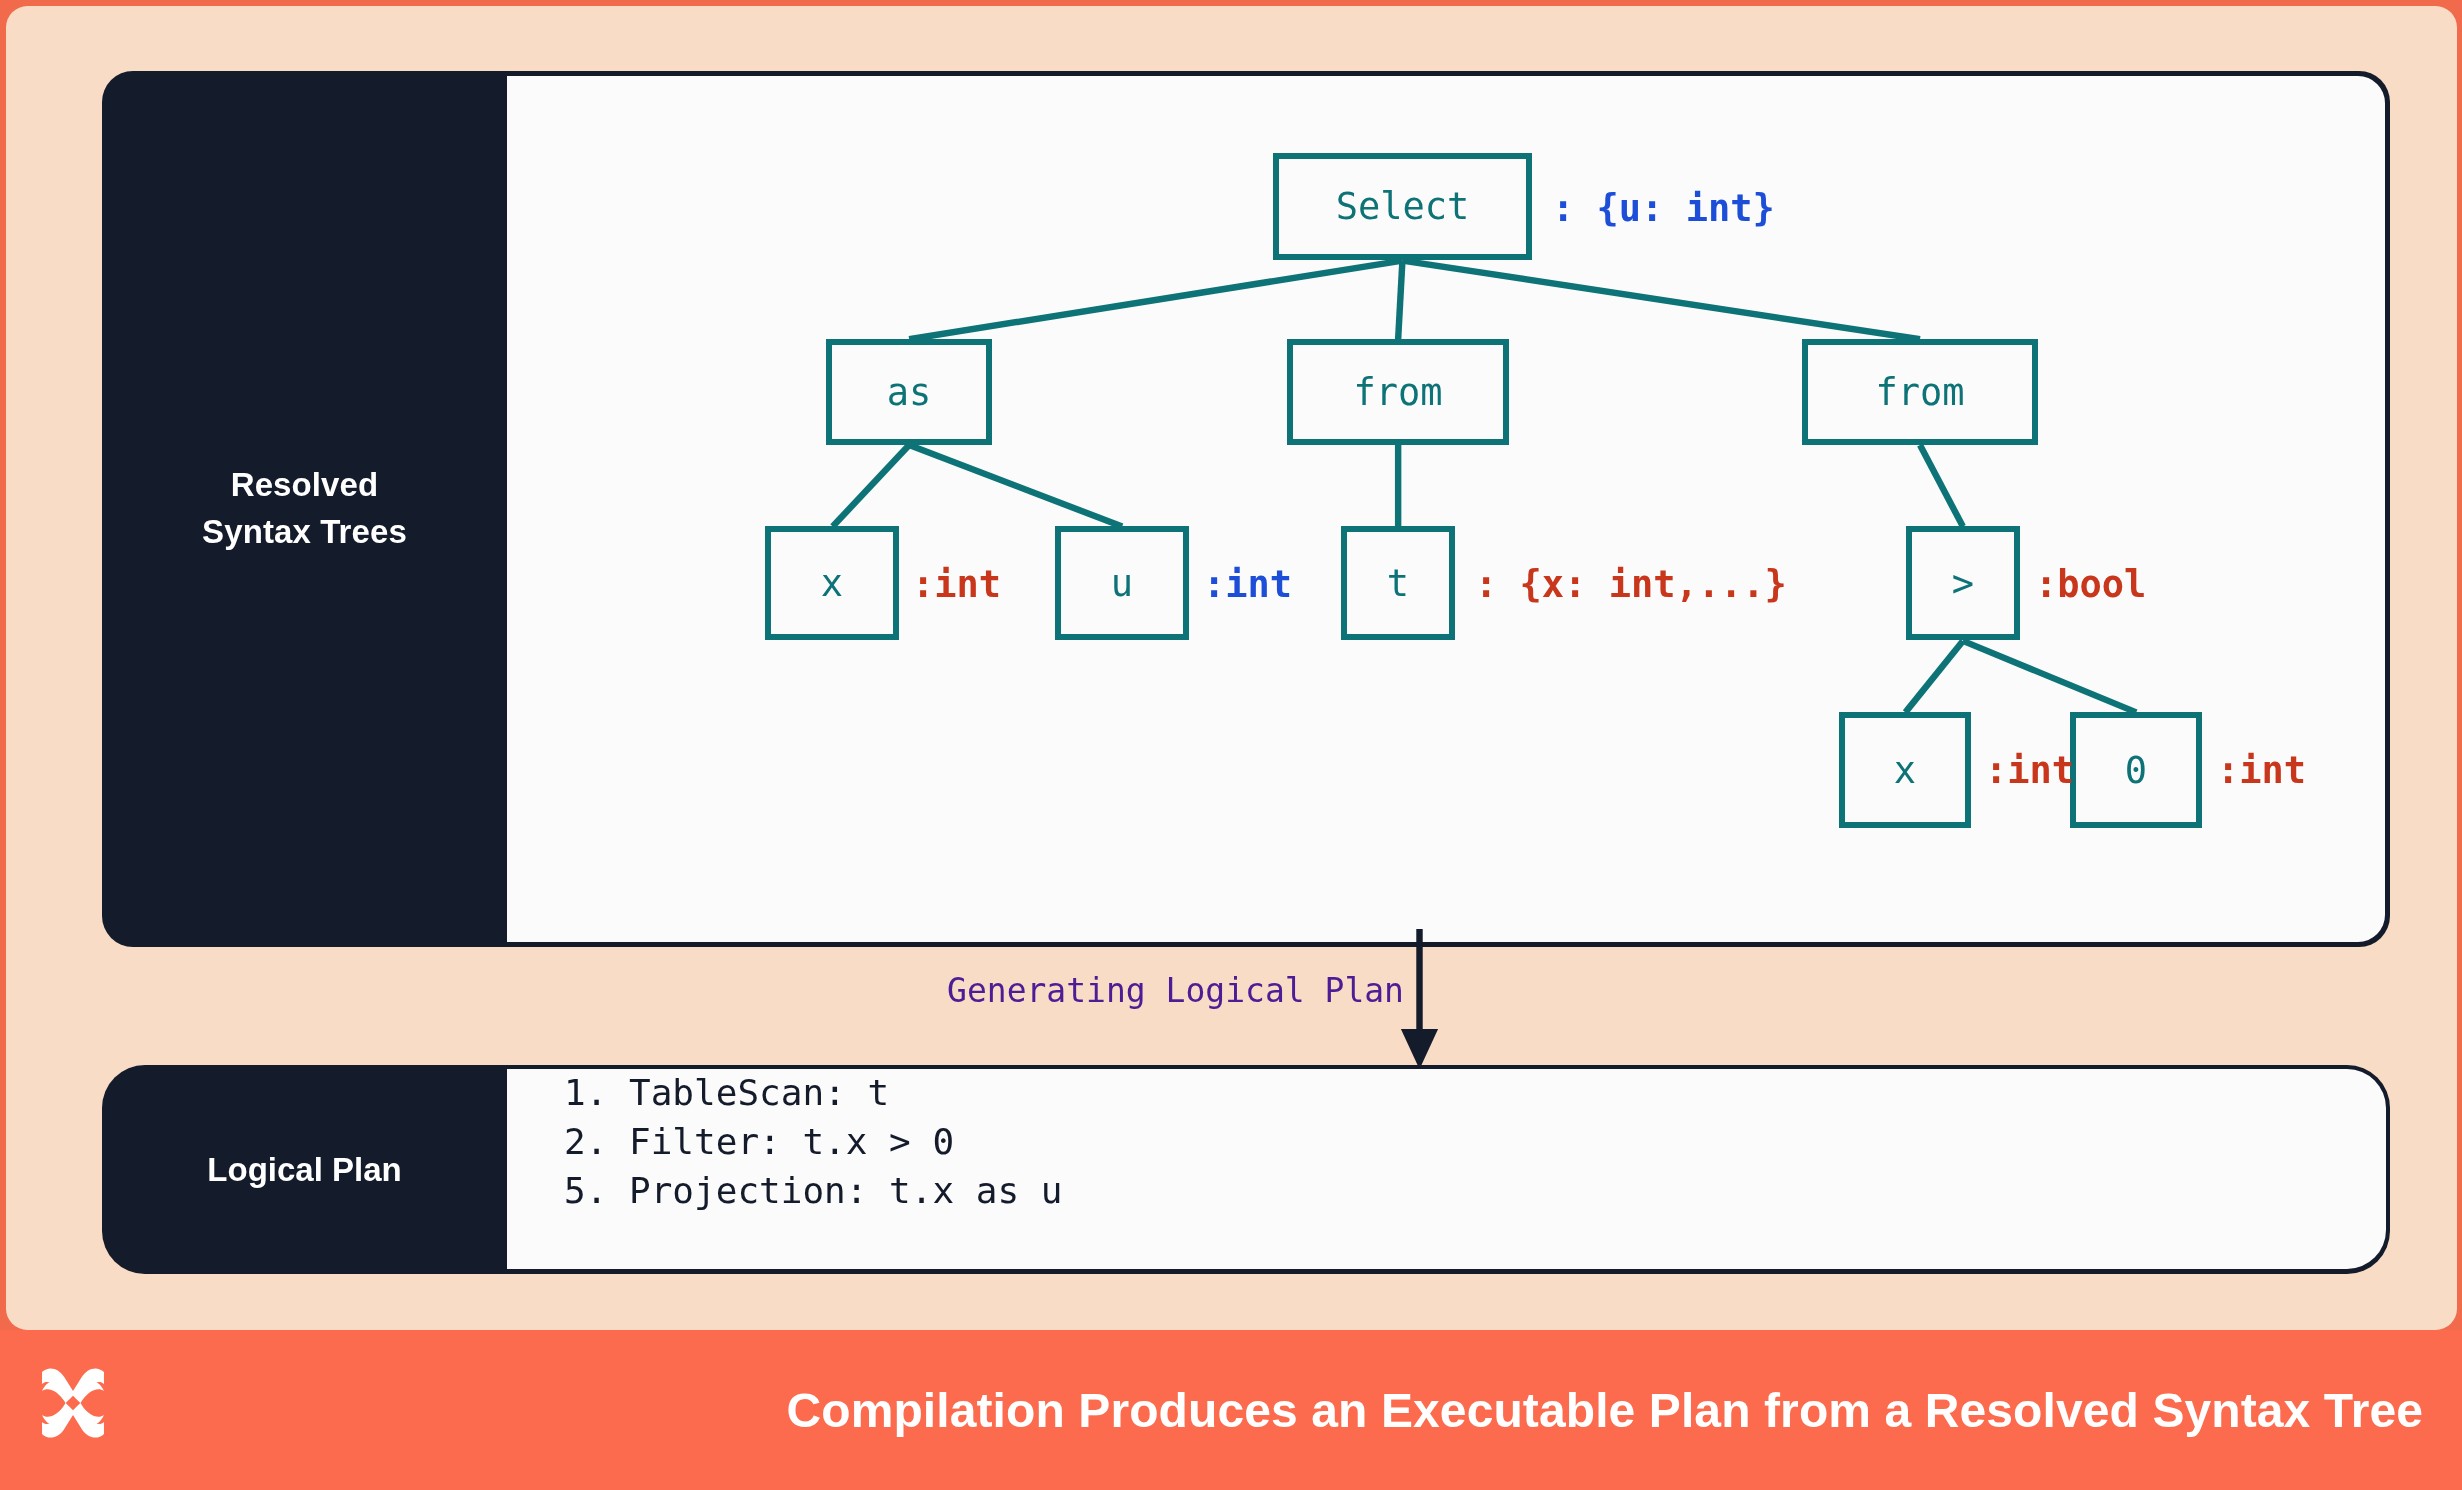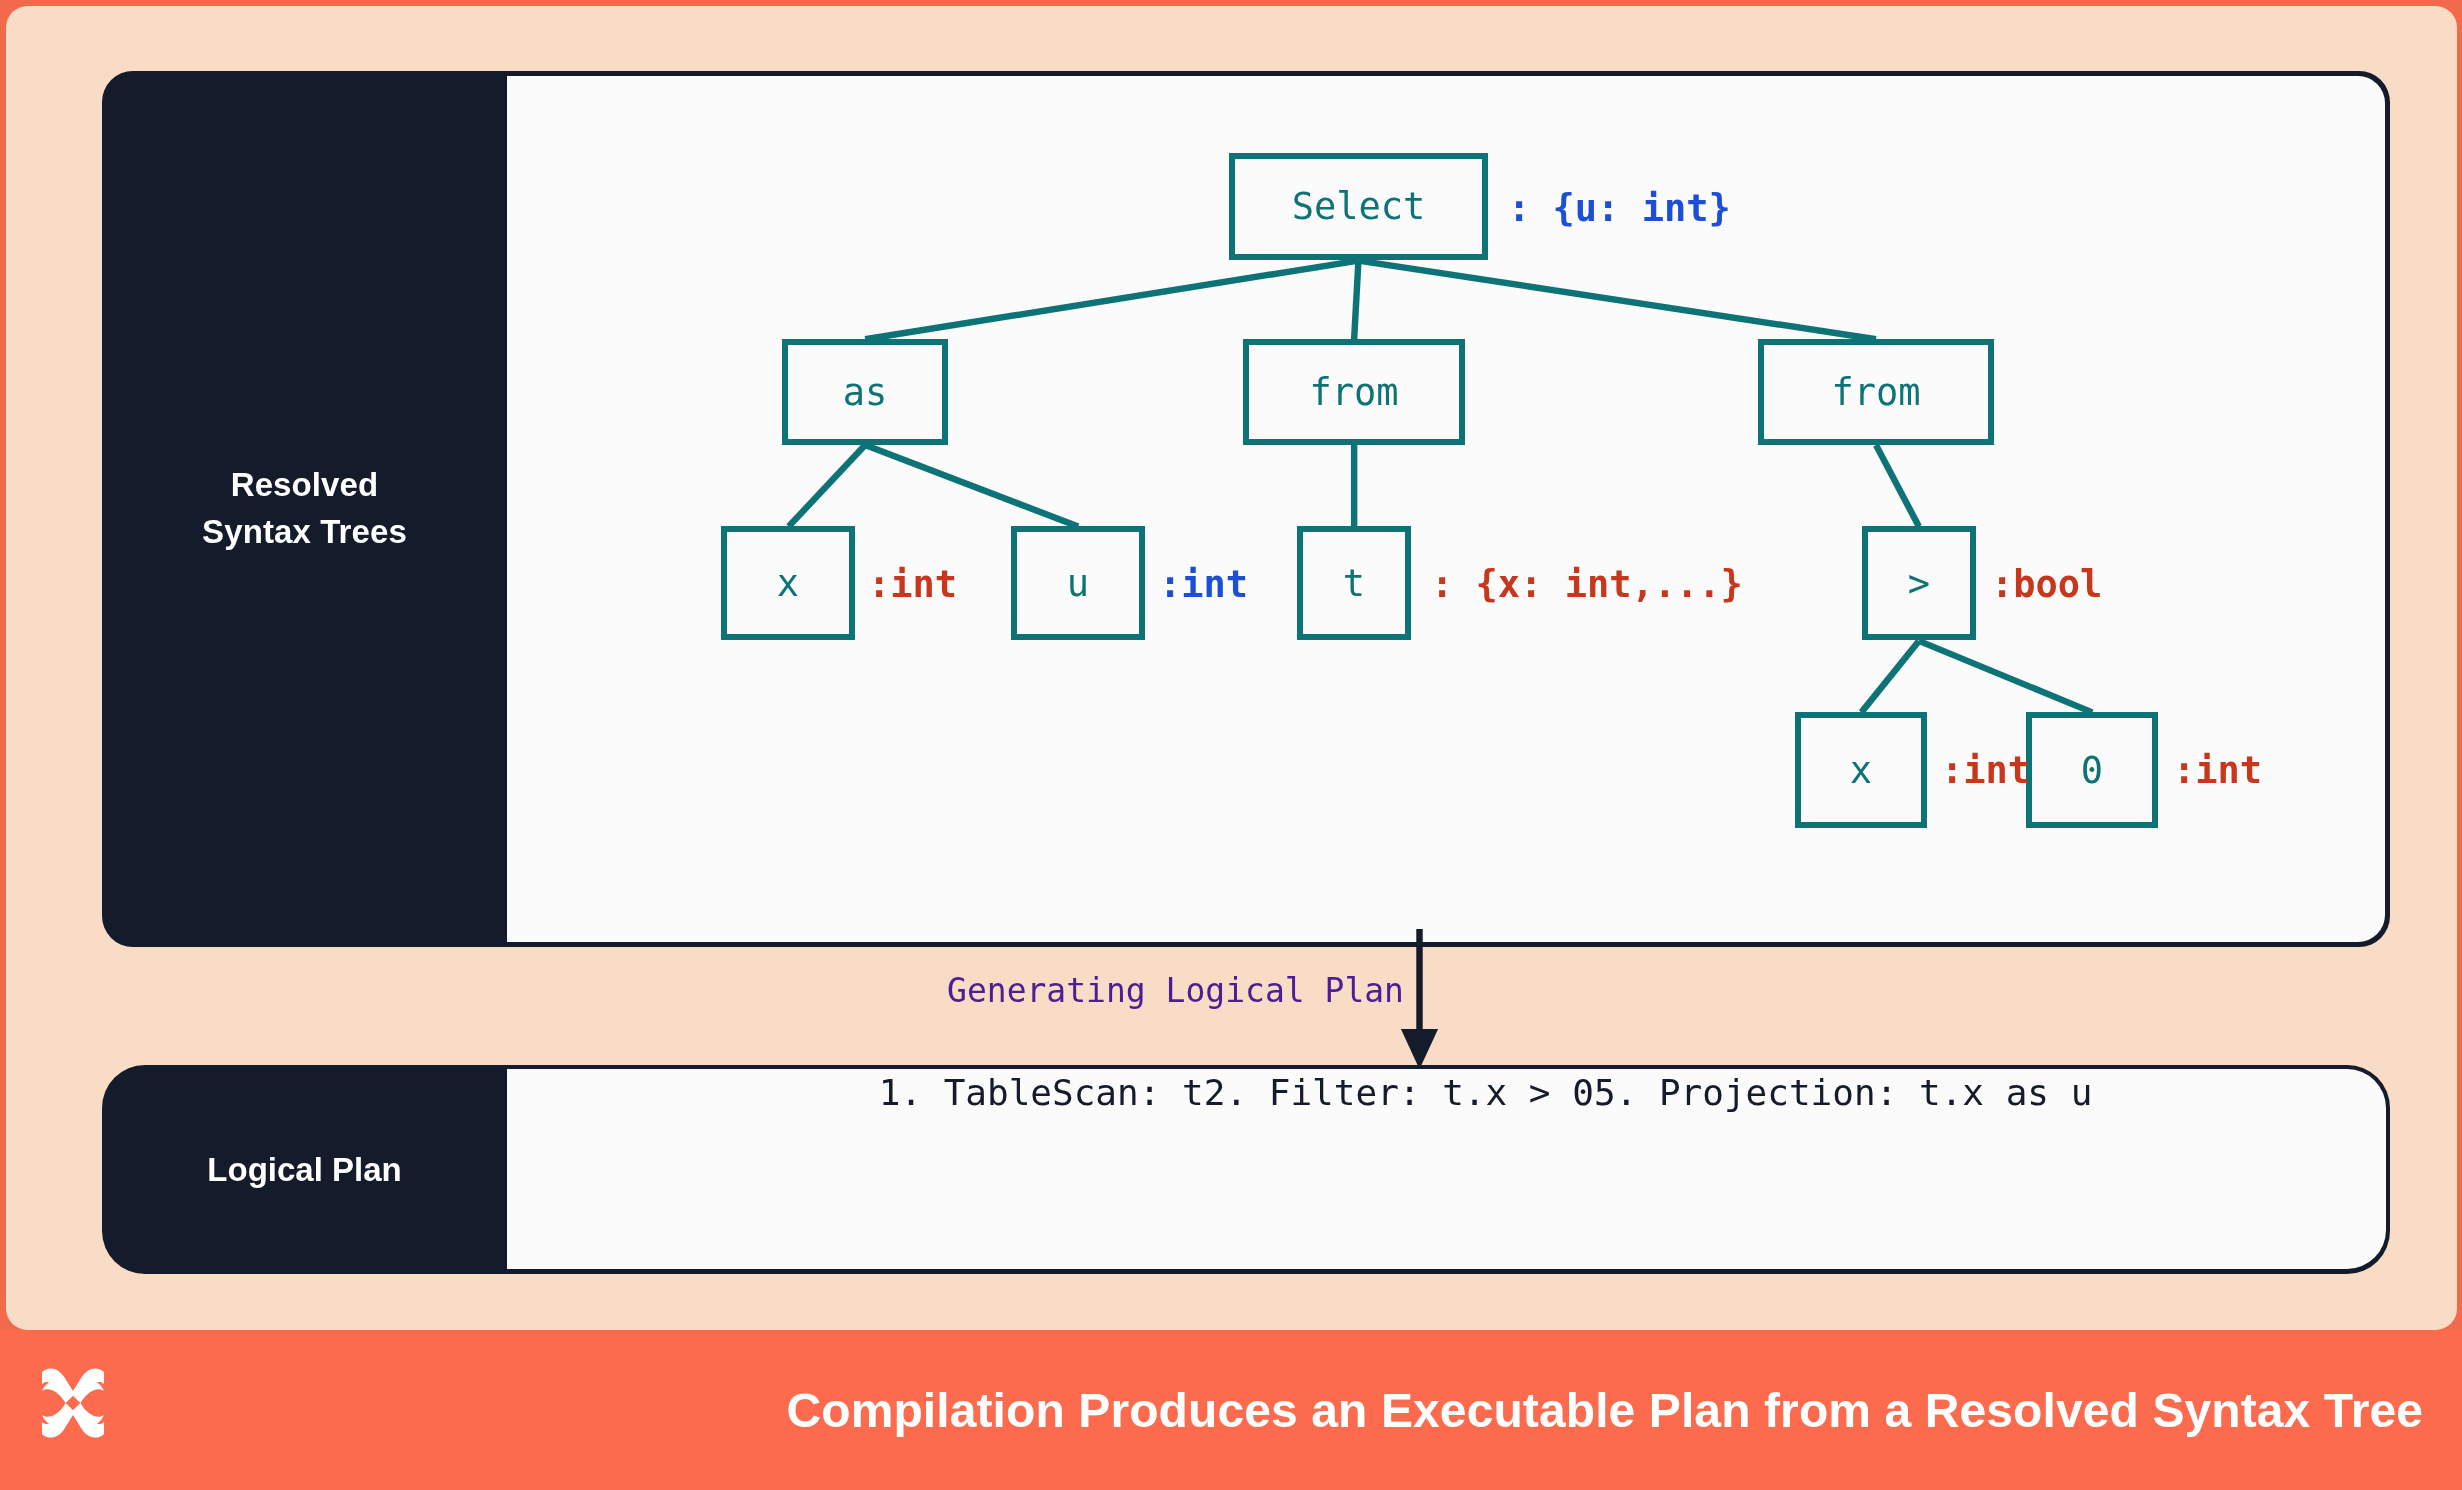--- a/index.html
+++ b/index.html
@@ -27,21 +27,21 @@
     display:flex;align-items:center;justify-content:center;
     color:#ffffff;font-size:33px;font-weight:700;line-height:1.42;text-align:center;
     letter-spacing:0.1px;
   }
   .panel-top .stage{
     position:absolute;left:405px;top:5px;width:1878px;height:866px;
     background:#FBFBFC;border-radius:0 27px 27px 0;overflow:hidden;
   }
 
   
-  .tree{position:absolute;inset:0;}
+  .tree{position:absolute;inset:0;margin-left:44px;}
   .edges{position:absolute;left:0;top:0;width:1878px;height:866px;}
 
   .node{
     position:absolute;box-sizing:border-box;
     border:6.4px solid #0D7377;background:#FBFBFC;
     display:flex;align-items:center;justify-content:center;
     color:#0D7377;
     font-family:"DejaVu Sans Mono","Liberation Mono",monospace;
     font-size:37px;line-height:1;
   }
@@ -68,22 +68,22 @@
     background:#141B2B;border-radius:43px;
   }
   .panel-bot .side{
     position:absolute;left:0;top:0;width:405px;height:100%;
     display:flex;align-items:center;justify-content:center;
     color:#ffffff;font-size:33px;font-weight:700;text-align:center;
   }
   .panel-bot .stage{
     position:absolute;left:405px;top:4.3px;width:1879px;height:200px;
     background:#FBFBFC;border-radius:0 39px 39px 0;
-    display:flex;flex-direction:row;justify-content:center;
-    padding-left:78px;box-sizing:border-box;
+    display:flex;flex-direction:column;justify-content:flex-start;
+    padding-left:57px;box-sizing:border-box;
   }
   .planline{
     color:#141B2B;
     font-family:"DejaVu Sans Mono","Liberation Mono",monospace;
     font-size:36px;line-height:1.36;white-space:pre;
   }
 
   
   .footer{
     position:absolute;left:0;bottom:0;width:2462px;height:160px;

